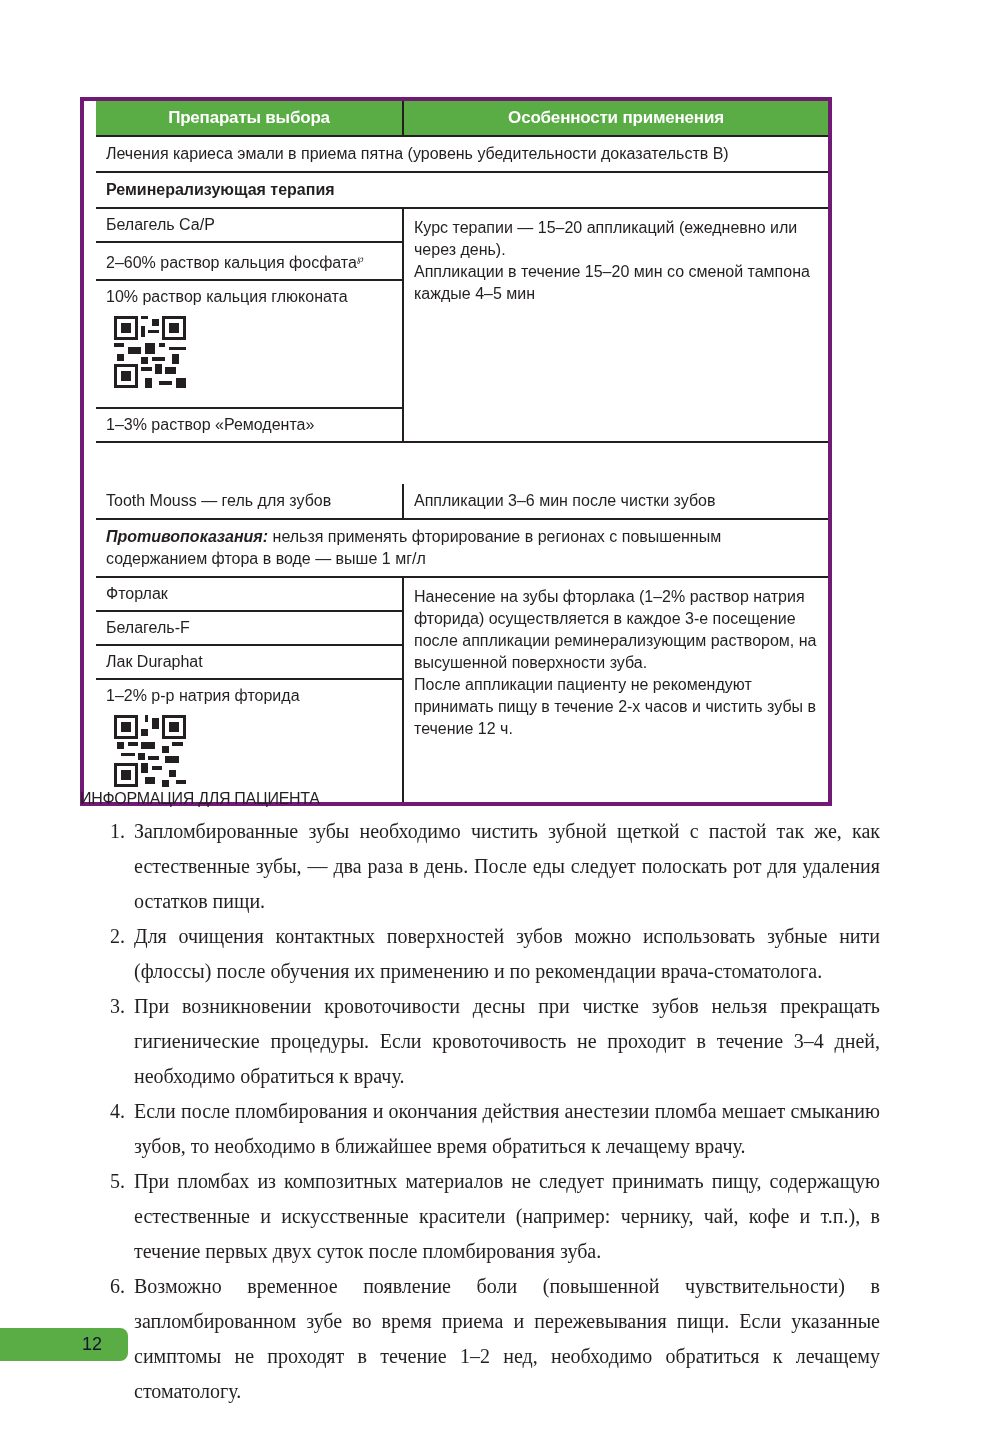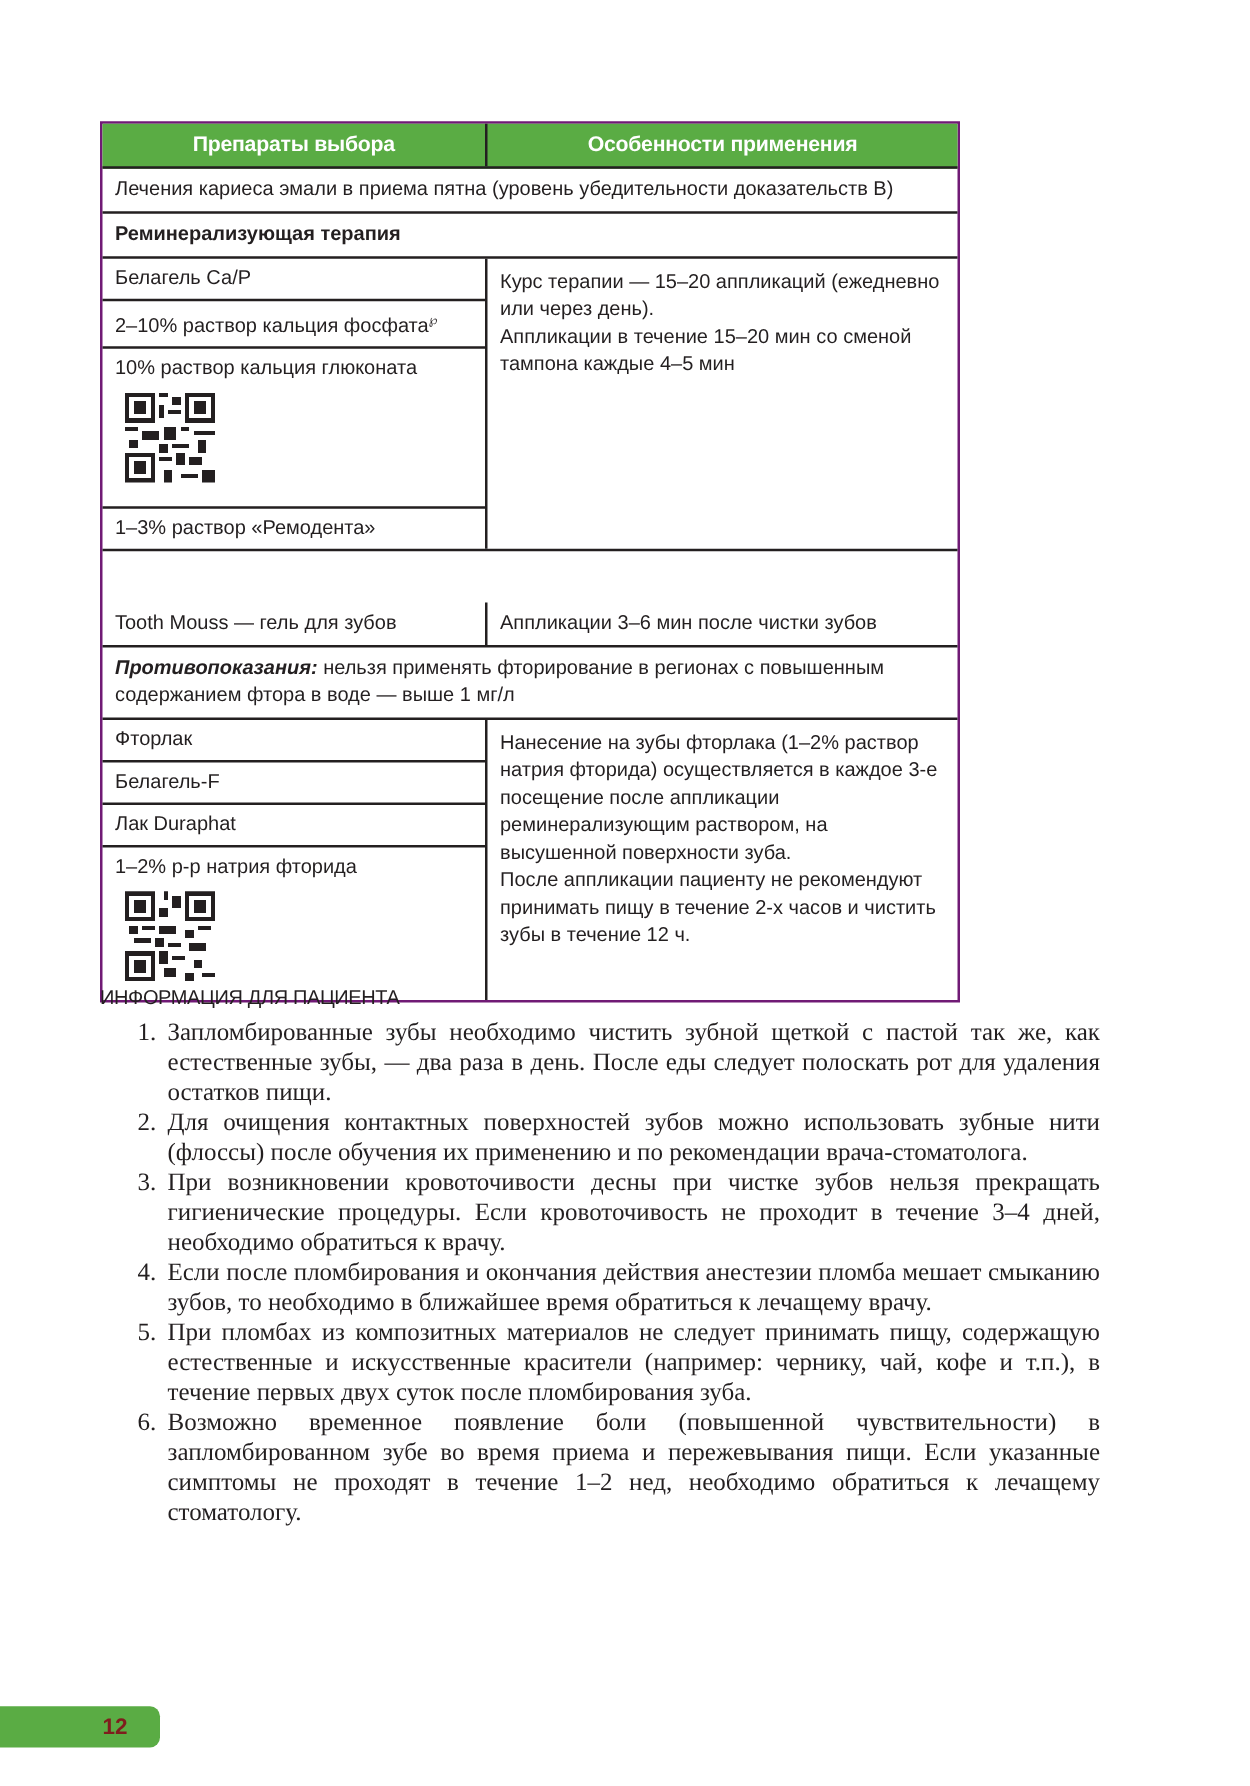--- a/index.html
+++ b/index.html
@@ -2,22 +2,22 @@
 <html><head>
 <meta charset="utf-8">
 <style>
   html, body { margin: 0; padding: 0; }
   body {
     width: 1000px; height: 1429px; background: #ffffff; position: relative;
     font-family: "Liberation Sans", "DejaVu Sans", sans-serif; color: #231f20;
     overflow: hidden;
   }
   .tbl {
-    position: absolute; left: 80px; top: 97px; width: 688px;
-    border: 2px solid #701a75; box-sizing: border-box;
+    position: absolute; left: 80px; top: 97px; width: 752px;
+    border: 4px solid #701a75; box-sizing: border-box; padding-left: 12px;
   }
   .row { display: flex; border-bottom: 2px solid #231f20; }
   .row:last-child { border-bottom: none; }
   .hdr { background: #5aac44; height: 34px; }
   .hdr div {
     color: #fff; font-weight: bold; font-size: 17px; display: flex;
     align-items: center; justify-content: center; letter-spacing: -0.2px;
   }
   .c1 { width: 308px; box-sizing: border-box; border-right: 2px solid #231f20; }
   .c2 { flex: 1; box-sizing: border-box; }
@@ -29,28 +29,28 @@
   .desc { padding: 8px 10px; font-size: 16px; line-height: 22px; }
   .qr { width: 72px; height: 72px; margin: 8px 0 6px 8px; display: block; }
   .sup { font-size: 10px; vertical-align: super; font-style: italic; }
   .section-title {
     position: absolute; left: 80px; top: 790px; font-weight: normal; font-size: 16px;
     letter-spacing: -0.3px;
   }
   ol.info {
     position: absolute; left: 80px; top: 814px; width: 800px; margin: 0;
     padding: 0 0 0 50px; box-sizing: border-box;
-    font-family: "Liberation Serif", "DejaVu Serif", serif; font-size: 20px; line-height: 24px;
+    font-family: "Liberation Serif", "DejaVu Serif", serif; font-size: 20px; line-height: 35px;
     text-align: justify;
   }
   ol.info li { padding-left: 4px; }
   .page-tab {
-    position: absolute; left: 0; top: 1365px; width: 128px; height: 33px;
+    position: absolute; left: 0; top: 1328px; width: 128px; height: 33px;
     background: #5aac44; border-radius: 0 8px 8px 0;
-    color: #7f1d1d; font-weight: bold; font-size: 18px;
+    color: #0f172a; font-weight: normal; font-size: 18px;
     display: flex; align-items: center; justify-content: flex-end; padding-right: 26px;
     box-sizing: border-box;
   }
 </style>
 </head>
 <body>
 
 <div class="tbl">
   <div class="row hdr">
     <div class="c1">Препараты выбора</div>
@@ -59,21 +59,21 @@
   <div class="row">
     <div class="full">Лечения кариеса эмали в приема пятна (уровень убедительности доказательств В)</div>
   </div>
   <div class="row">
     <div class="full bold">Реминерализующая терапия</div>
   </div>
 
   <div class="row">
     <div class="c1">
       <div class="sub">Белагель Са/Р</div>
-      <div class="sub"><span>2–10% раствор кальция фосфата</span><span class="sup">℘</span></div>
+      <div class="sub"><span>2–60% раствор кальция фосфата</span><span class="sup">℘</span></div>
       <div class="sub" style="height:128px;box-sizing:border-box;">
         <span>10% раствор кальция глюконата</span>
         <svg class="qr" viewBox="0 0 21 21" shape-rendering="crispEdges">
           <rect x="0" y="0" width="7" height="7" fill="#231f20"></rect>
             <rect x="1" y="1" width="5" height="5" fill="#fff"></rect>
             <rect x="2" y="2" width="3" height="3" fill="#231f20"></rect>
           <rect x="14" y="0" width="7" height="7" fill="#231f20"></rect>
             <rect x="15" y="1" width="5" height="5" fill="#fff"></rect>
             <rect x="16" y="2" width="3" height="3" fill="#231f20"></rect>
           <rect x="0" y="14" width="7" height="7" fill="#231f20"></rect>

